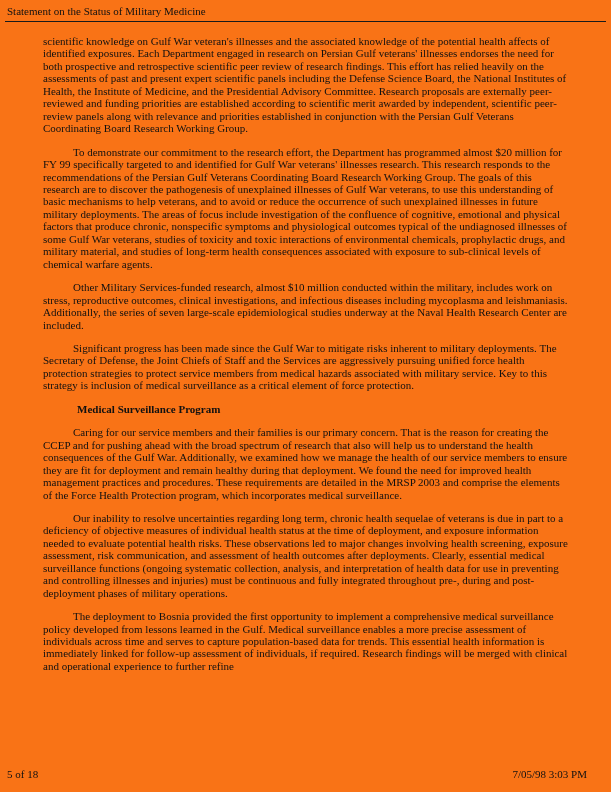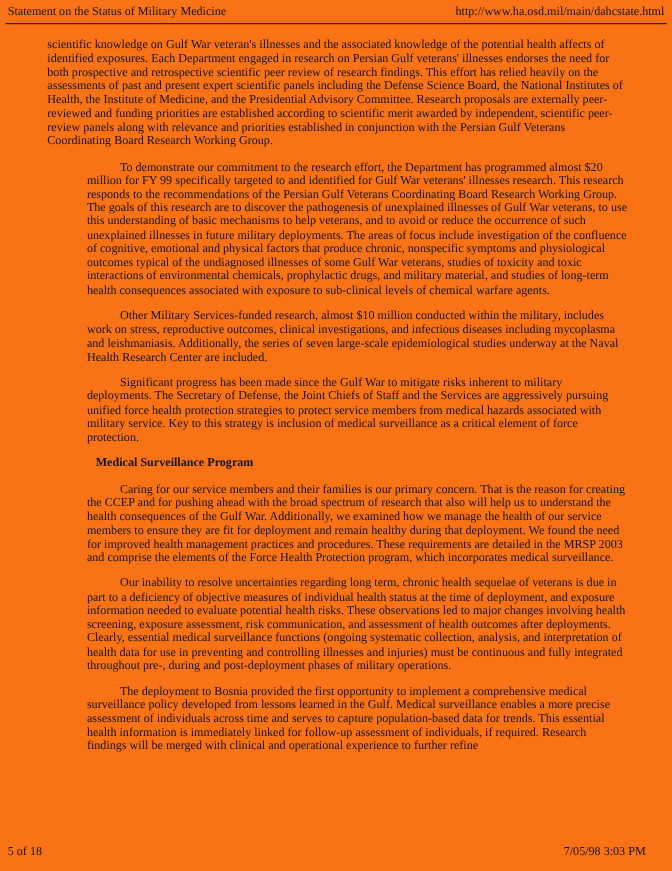--- a/index.html
+++ b/index.html
@@ -36,44 +36,43 @@
   .doc-body {
     position: absolute;
     top: 35px;
     left: 43px;
     width: 527px;
     font-size: 11px;
     line-height: 12.45px;
     text-align: left;
   }
   .doc-body p { margin: 0 0 11px 0; }
-  .doc-body p.indented { text-indent: 30px; margin-left: 36px; }
+  .doc-body p.indented { text-indent: 30px; }
   .section-heading {
     font-size: 11px;
     font-weight: bold;
-    margin: 0 0 11px 44px;
+    margin: 0 0 11px 34px;
   }
   .print-footer {
     position: absolute;
     bottom: 12px;
     left: 7px;
     right: 24px;
     display: flex;
     justify-content: space-between;
     font-size: 11px;
   }
 </style>
 </head>
 <body>
 
 <div class="page">
 
   <div class="print-header">
     <span>Statement on the Status of Military Medicine</span>
-    <span>http://www.ha.osd.mil/main/dahcstate.html</span>
   </div>
 
   <hr class="header-rule">
 
   <div class="doc-body">
     <p>scientific knowledge on Gulf War veteran's illnesses and the associated knowledge of the potential health affects of identified exposures. Each Department engaged in research on Persian Gulf veterans' illnesses endorses the need for both prospective and retrospective scientific peer review of research findings. This effort has relied heavily on the assessments of past and present expert scientific panels including the Defense Science Board, the National Institutes of Health, the Institute of Medicine, and the Presidential Advisory Committee. Research proposals are externally peer-reviewed and funding priorities are established according to scientific merit awarded by independent, scientific peer-review panels along with relevance and priorities established in conjunction with the Persian Gulf Veterans Coordinating Board Research Working Group.</p>
     <p class="indented">To demonstrate our commitment to the research effort, the Department has programmed almost $20 million for FY 99 specifically targeted to and identified for Gulf War veterans' illnesses research. This research responds to the recommendations of the Persian Gulf Veterans Coordinating Board Research Working Group. The goals of this research are to discover the pathogenesis of unexplained illnesses of Gulf War veterans, to use this understanding of basic mechanisms to help veterans, and to avoid or reduce the occurrence of such unexplained illnesses in future military deployments. The areas of focus include investigation of the confluence of cognitive, emotional and physical factors that produce chronic, nonspecific symptoms and physiological outcomes typical of the undiagnosed illnesses of some Gulf War veterans, studies of toxicity and toxic interactions of environmental chemicals, prophylactic drugs, and military material, and studies of long-term health consequences associated with exposure to sub-clinical levels of chemical warfare agents.</p>
     <p class="indented">Other Military Services-funded research, almost $10 million conducted within the military, includes work on stress, reproductive outcomes, clinical investigations, and infectious diseases including mycoplasma and leishmaniasis. Additionally, the series of seven large-scale epidemiological studies underway at the Naval Health Research Center are included.</p>
     <p class="indented">Significant progress has been made since the Gulf War to mitigate risks inherent to military deployments. The Secretary of Defense, the Joint Chiefs of Staff and the Services are aggressively pursuing unified force health protection strategies to protect service members from medical hazards associated with military service. Key to this strategy is inclusion of medical surveillance as a critical element of force protection.</p>
     <h3 class="section-heading">Medical Surveillance Program</h3>

